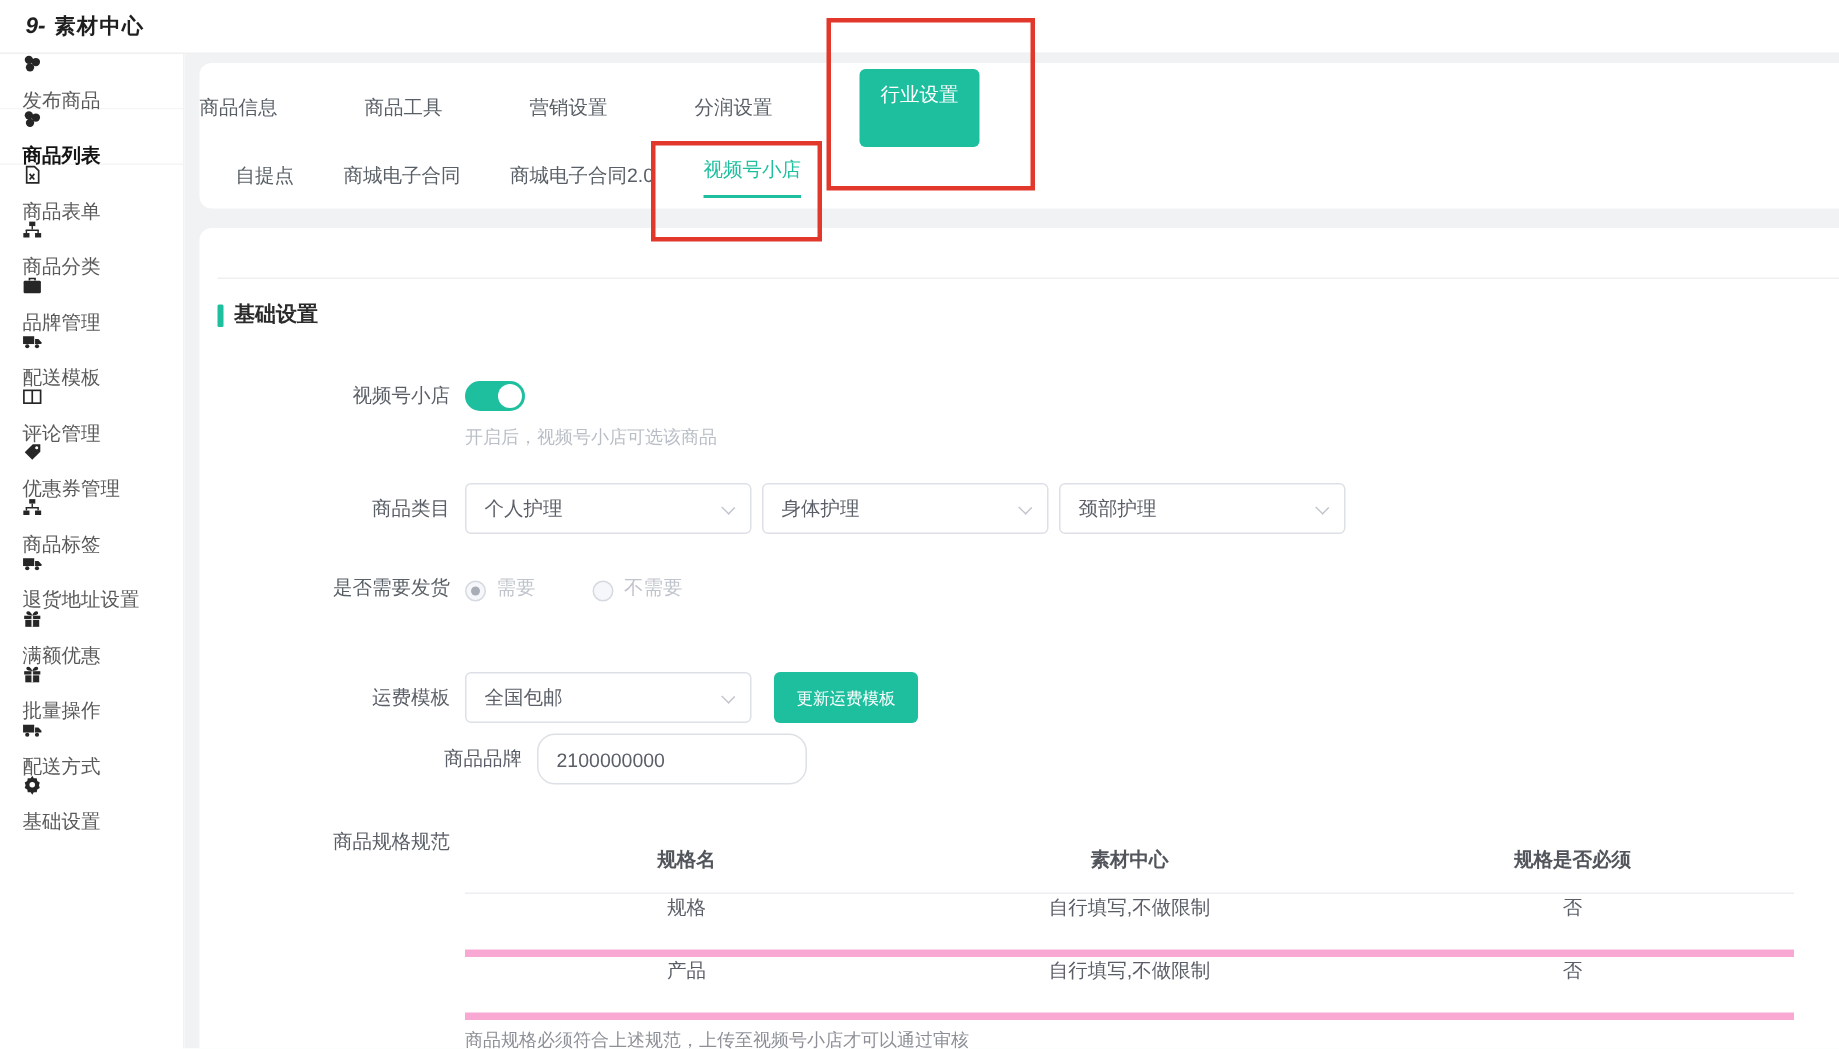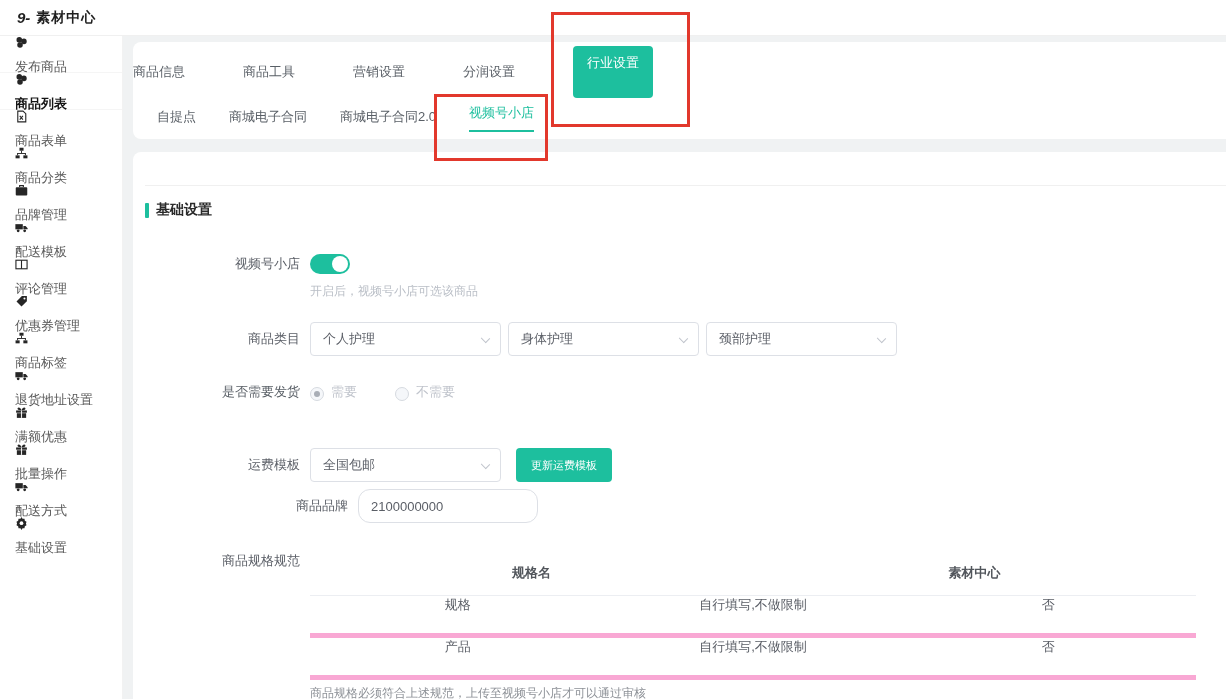--- a/index.html
+++ b/index.html
@@ -374,20 +374,21 @@
       <input class="tinput" type="text" value="2100000000" style="">
     </div>
   </div>
 
   <div class="frow top-align" style="top:398px;">
     <span class="flbl" style="line-height:16px; padding-top:3px;">商品规格规范</span>
     <div class="spec-wrap">
       <div class="spec-head">
         <span>规格名</span>
         <span>素材中心</span>
+        <span>规格是否必须</span>
       </div>
       <div>
 
           <div class="spec-row">
             <span>规格</span>
             <span>自行填写,不做限制</span>
             <span>否</span>
           </div>
 
           <div class="spec-row">

